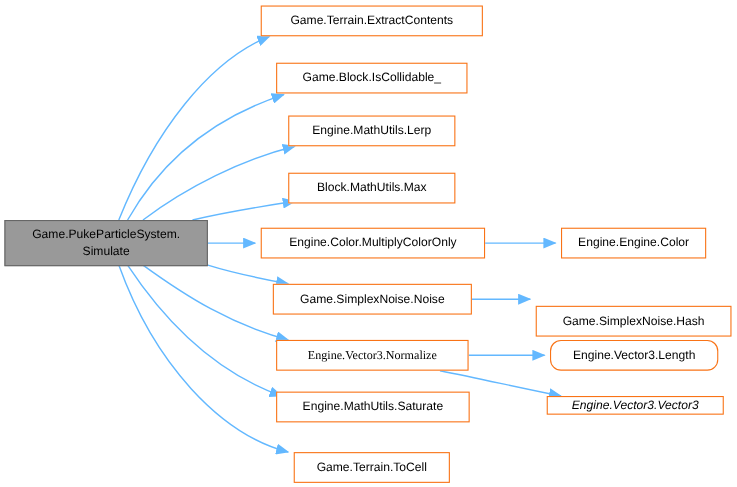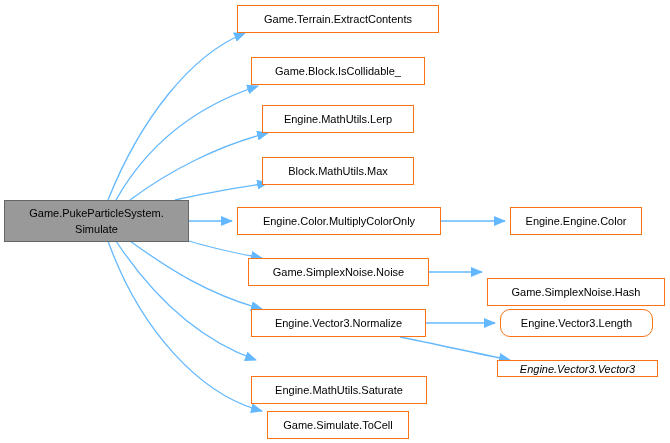--- a/index.html
+++ b/index.html
@@ -57,27 +57,27 @@
   </div>
 <div class="node" id="n-color" style="left:510px;top:207px;width:132px;height:28px;">
     <span>Engine.Engine.Color</span>
   </div>
 <div class="node" id="n-noise" style="left:248px;top:258px;width:181px;height:28px;">
     <span>Game.SimplexNoise.Noise</span>
   </div>
 <div class="node" id="n-hash" style="left:487px;top:258px;width:178px;height:28px;margin-top:20px;">
     <span>Game.SimplexNoise.Hash</span>
   </div>
-<div class="node" id="n-normalize" style="left:251px;top:309px;width:175px;height:28px;">
+<div class="node" id="n-normalize" style="left:251px;top:309px;width:175px;height:28px;font-family:Liberation Serif, serif;">
     <span>Engine.Vector3.Normalize</span>
   </div>
 <div class="node" id="n-length" style="left:500px;top:309px;width:153px;height:28px;border-radius:10px;">
     <span>Engine.Vector3.Length</span>
   </div>
 <div class="node" id="n-vec3" style="left:497px;top:360px;width:161px;height:17px;font-style:italic;">
     <span>Engine.Vector3.Vector3</span>
   </div>
-<div class="node" id="n-saturate" style="left:251px;top:376px;width:176px;height:28px;">
+<div class="node" id="n-saturate" style="left:251px;top:356px;width:176px;height:28px;">
     <span>Engine.MathUtils.Saturate</span>
   </div>
 <div class="node" id="n-tocell" style="left:267px;top:411px;width:142px;height:28px;">
-    <span>Game.Simulate.ToCell</span>
+    <span>Game.Terrain.ToCell</span>
   </div>
 
 </body></html>

